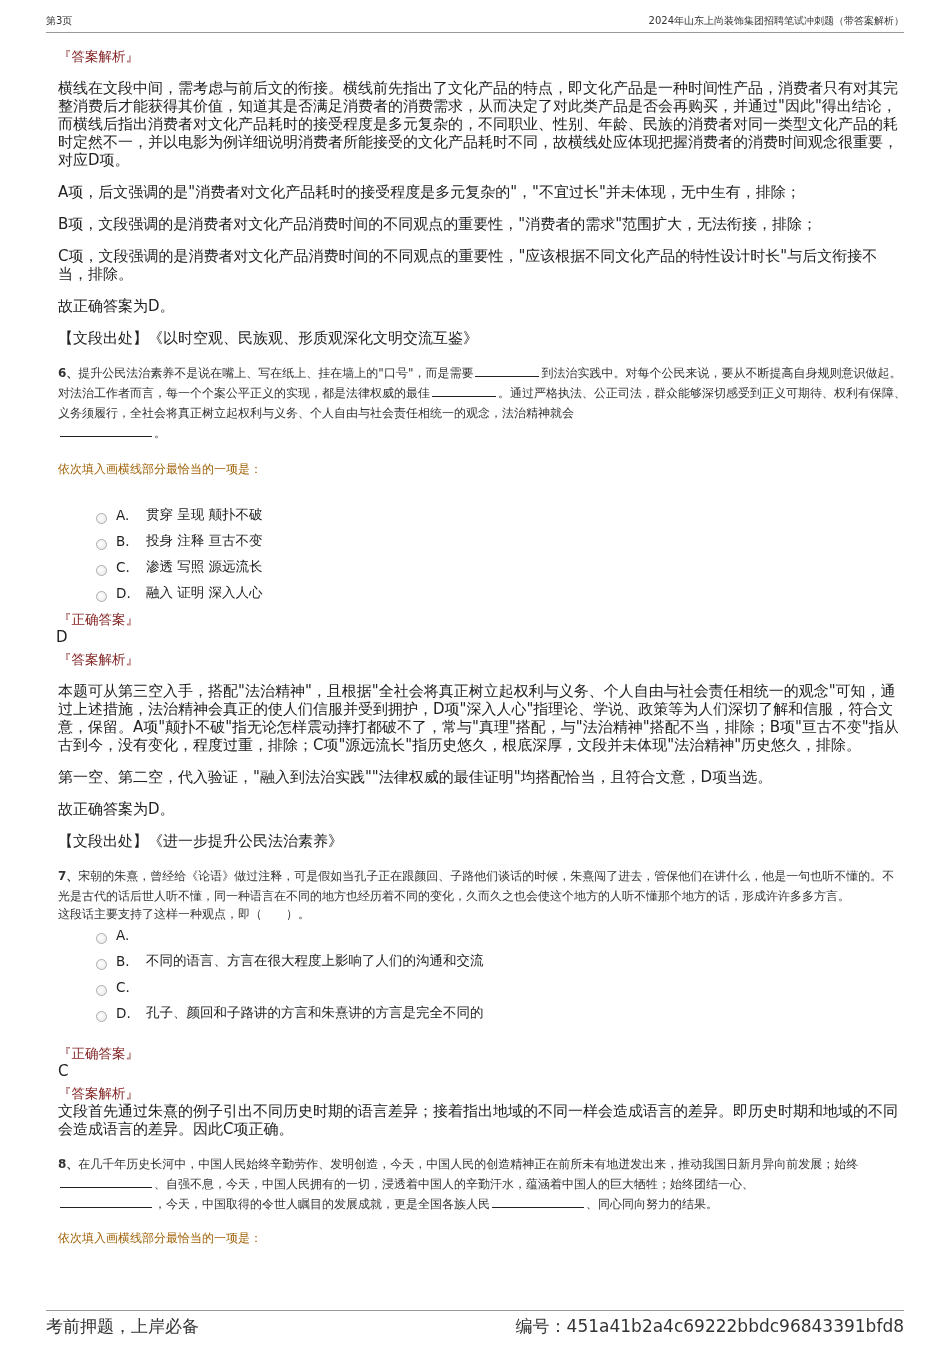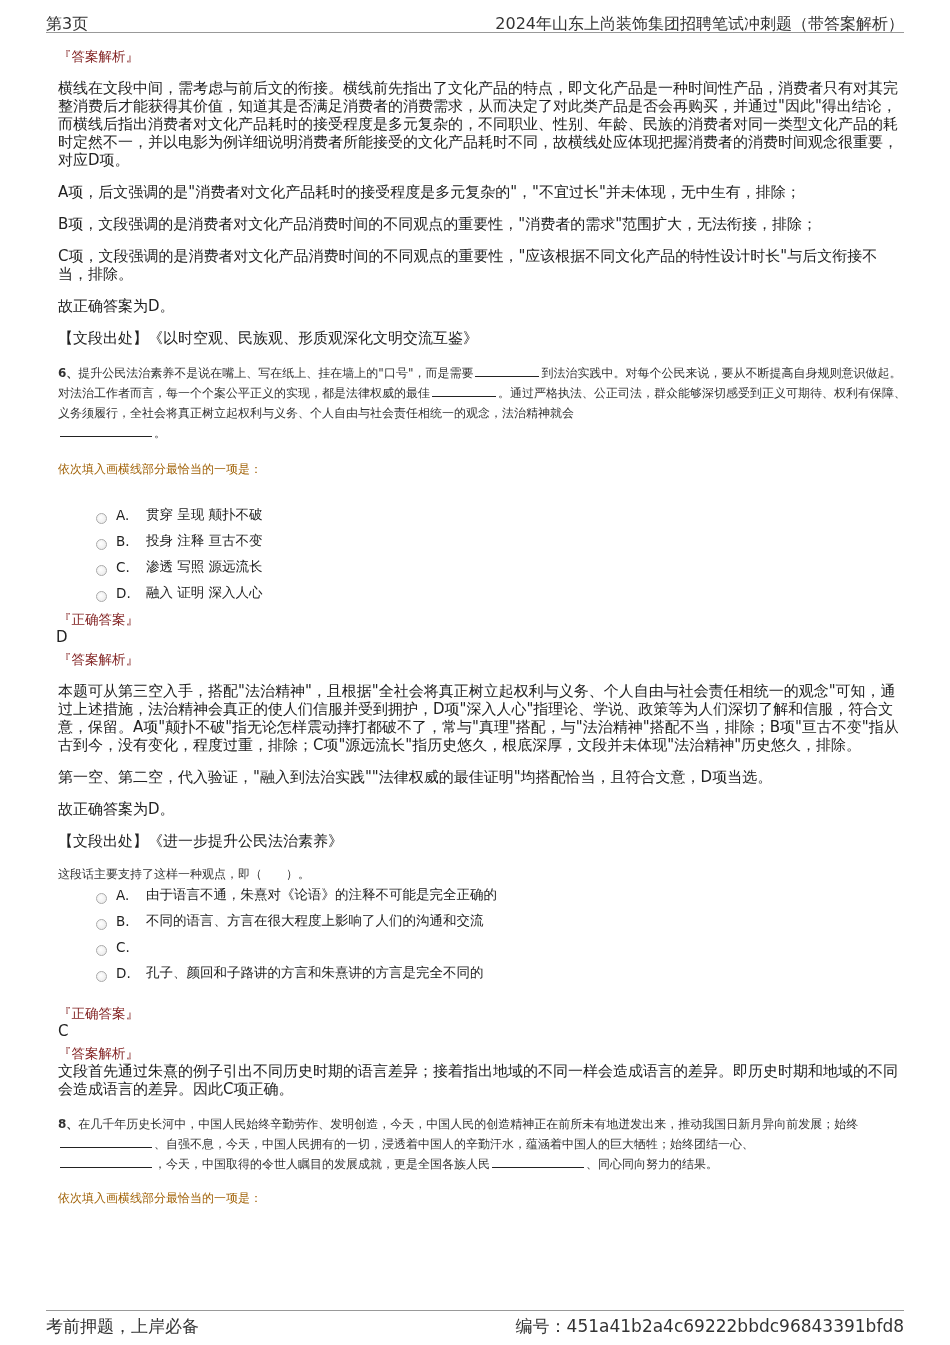--- a/index.html
+++ b/index.html
@@ -1,19 +1,19 @@
 <!DOCTYPE html>
 <html><head>
 <meta charset="utf-8">
 <style>
   html, body { margin:0; padding:0; background:#ffffff; }
   body { width:950px; height:1345px; position:relative; overflow:hidden;
          font-family:"DejaVu Sans", "Liberation Sans", sans-serif; color:#222; }
   .page-header { position:absolute; left:46px; right:46px; top:10px; height:22px;
-                 border-bottom:1px solid #999; font-size:16px; color:#333; }
+                 border-bottom:1px solid #999; font-size:10px; color:#333; }
   .page-header .left { position:absolute; left:0; top:4px; }
   .page-header .right { position:absolute; right:0; top:4px; }
   .page-footer { position:absolute; left:46px; right:46px; top:1310px; height:22px;
                  border-top:1px solid #999; font-size:17px; color:#333; }
   .page-footer .left { position:absolute; left:0; top:4px; }
   .page-footer .right { position:absolute; right:0; top:4px; }
   .content { position:absolute; left:58px; right:44px; top:47px; }
   .p { font-size:15px; line-height:18px; margin:0 0 14px 0; color:#222; }
   .label { font-size:13.5px; line-height:18px; color:#7f1d1d; }
   .qtext { font-size:12px; line-height:20px; color:#333; margin:0; }
@@ -77,26 +77,26 @@
     <div class="label" style="margin-top:4px;">『正确答案』</div>
     <div class="answer" style="margin-left:-2px;">D</div>
     <div class="label" style="margin-top:4px;margin-bottom:14px;">『答案解析』</div>
     <p class="p">本题可从第三空入手，搭配"法治精神"，且根据"全社会将真正树立起权利与义务、个人自由与社会责任相统一的观念"可知，通过上述措施，法治精神会真正的使人们信服并受到拥护，D项"深入人心"指理论、学说、政策等为人们深切了解和信服，符合文意，保留。A项"颠扑不破"指无论怎样震动摔打都破不了，常与"真理"搭配，与"法治精神"搭配不当，排除；B项"亘古不变"指从古到今，没有变化，程度过重，排除；C项"源远流长"指历史悠久，根底深厚，文段并未体现"法治精神"历史悠久，排除。</p>
     <p class="p">第一空、第二空，代入验证，"融入到法治实践""法律权威的最佳证明"均搭配恰当，且符合文意，D项当选。</p>
     <p class="p">故正确答案为D。</p>
     <p class="p">【文段出处】《进一步提升公民法治素养》</p>
   </div>
 
   <div style="margin-top:16px;">
+    <p class="qtext"><span class="num">7、</span><span>宋朝的朱熹，曾经给《论语》做过注释，可是假如当孔子正在跟颜回、子路他们谈话的时候，朱熹闯了进去，管保他们在讲什么，他是一句也听不懂的。不光是古代的话后世人听不懂，同一种语言在不同的地方也经历着不同的变化，久而久之也会使这个地方的人听不懂那个地方的话，形成许许多多方言。</span></p>
     <p class="qtext" style="line-height:16px;">这段话主要支持了这样一种观点，即（　　）。</p>
     <div class="options">
       <div class="opt">
           <span class="radio"></span>
           <span class="letter">A.</span>
-          <span>由于语言不通，朱熹对《论语》的注释不可能是完全正确的</span>
         </div>
       <div class="opt">
           <span class="radio"></span>
           <span class="letter">B.</span>
           <span>不同的语言、方言在很大程度上影响了人们的沟通和交流</span>
         </div>
       <div class="opt">
           <span class="radio"></span>
           <span class="letter">C.</span>
         </div>

